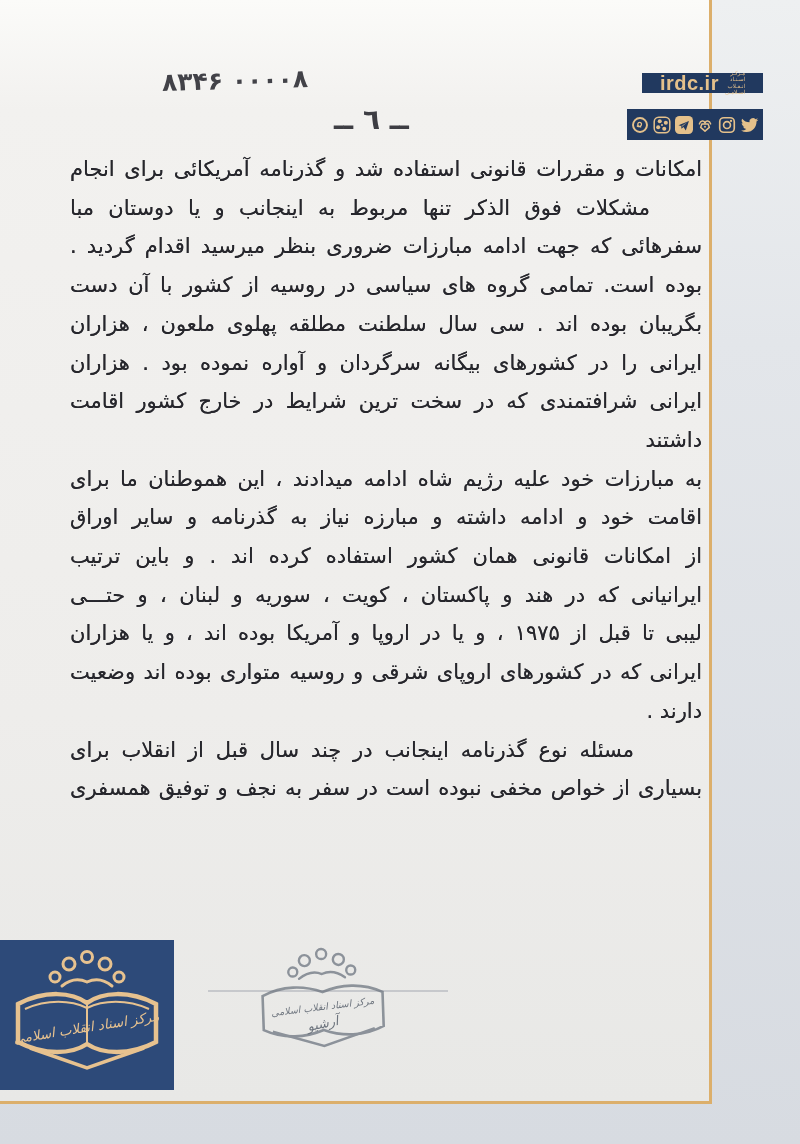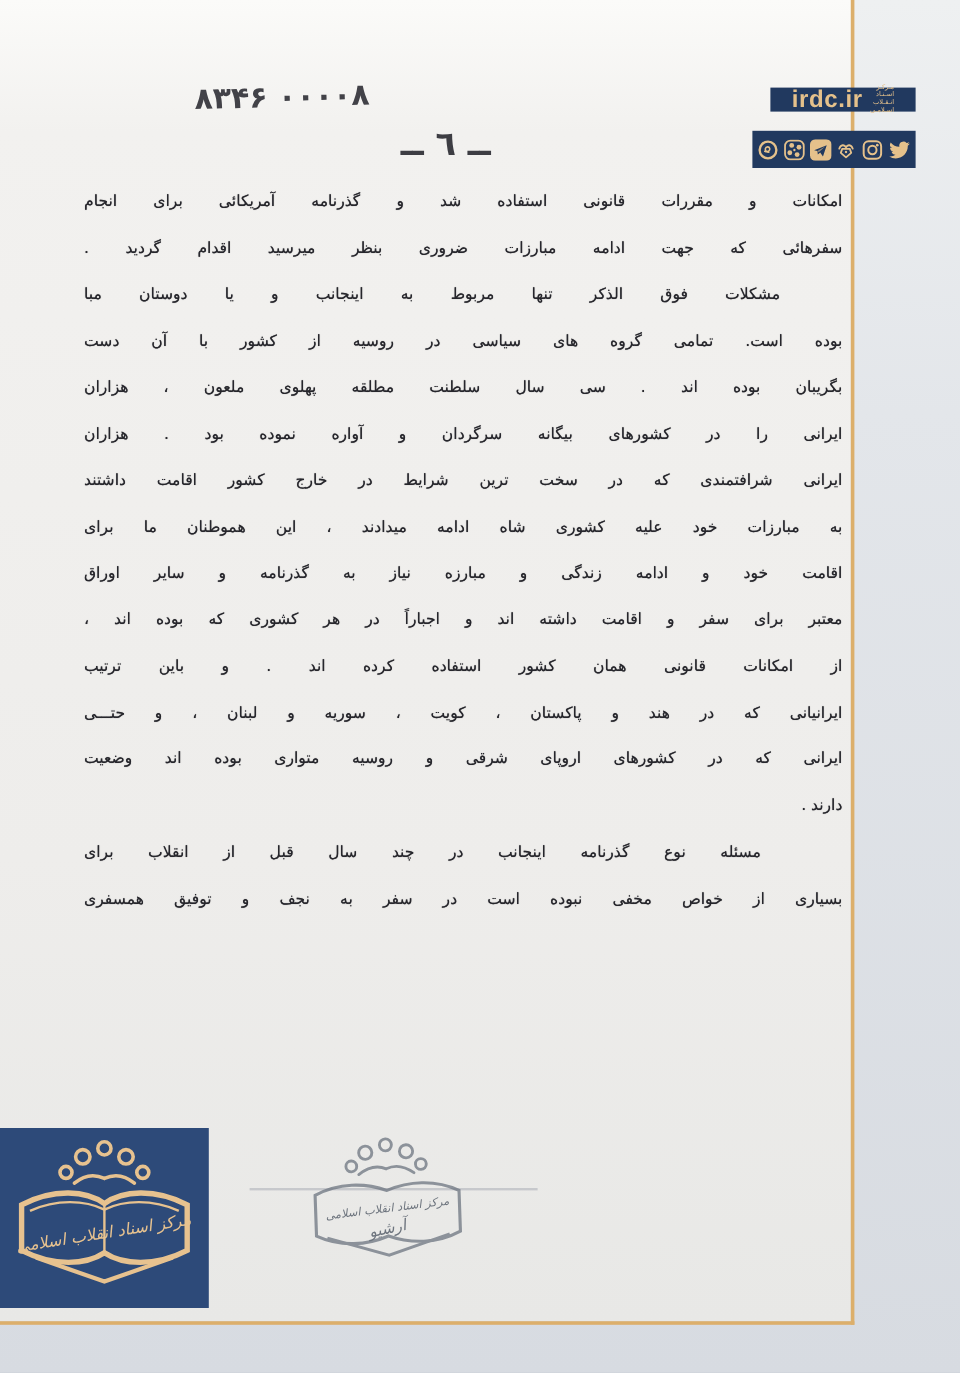--- a/index.html
+++ b/index.html
@@ -20,21 +20,21 @@
     transform:rotate(-1.5deg);opacity:.88;
   }
   .page-number{
     position:absolute;left:334px;top:103px;
     font-size:28px;font-weight:bold;color:#2a2a31;opacity:.9;
   }
   .doc-text{
     position:absolute;left:70px;top:150px;width:632px;direction:rtl;
   }
   .doc-line{
-    font-size:13px;line-height:38.7px;color:#26262c;
+    font-size:21px;line-height:38.7px;color:#26262c;
     text-align:justify;text-align-last:justify;
     text-shadow:0 0 .6px rgba(25,25,30,.75);
   }
   .doc-line.indent-a{padding-right:52px;}
   .doc-line.indent-b{padding-right:68px;}
   .doc-line.short{text-align-last:right;}
   
   .irdc-badge{
     position:absolute;left:642px;top:73px;width:121px;height:20px;
     background:#21395f;display:flex;align-items:center;justify-content:center;gap:6px;
@@ -72,31 +72,31 @@
 <div class="stage">
 
   <div class="paper"></div>
 
   <div class="hand-number">۸۳۴۶ ۰۰۰۰۸</div>
 
   <div class="page-number">ــ ٦ ــ</div>
 
   <div class="doc-text">
     <div class="doc-line">امکانات و مقررات قانونی استفاده شد و گذرنامه آمریکائی برای انجام</div>
+    <div class="doc-line indent-a">مشکلات فوق الذکر تنها مربوط به اینجانب و یا دوستان مبا</div>
     <div class="doc-line">سفرهائی که جهت ادامه مبارزات ضروری بنظر میرسید اقدام گردید .</div>
-    <div class="doc-line indent-a">مشکلات فوق الذکر تنها مربوط به اینجانب و یا دوستان مبا</div>
     <div class="doc-line">بوده است. تمامی گروه های سیاسی در روسیه از کشور با آن دست</div>
     <div class="doc-line">بگریبان بوده اند . سی سال سلطنت مطلقه پهلوی ملعون ، هزاران</div>
     <div class="doc-line">ایرانی را در کشورهای بیگانه سرگردان و آواره نموده بود . هزاران</div>
     <div class="doc-line">ایرانی شرافتمندی که در سخت ترین شرایط در خارج کشور اقامت داشتند</div>
-    <div class="doc-line">به مبارزات خود علیه کشوری شاه ادامه میدادند ، این هموطنان ما برای</div>
-    <div class="doc-line">اقامت خود و ادامه زندگی و مبارزه نیاز به گذرنامه و سایر اوراق</div>
-    <div class="doc-line">معتبر برای سفر و اقامت داشته اند و اجباراً در هر کشوری که بوده اند ،</div>
+    <div class="doc-line">به مبارزات خود علیه رژیم شاه ادامه میدادند ، این هموطنان ما برای</div>
+    <div class="doc-line">اقامت خود و ادامه داشته و مبارزه نیاز به گذرنامه و سایر اوراق</div>
     <div class="doc-line">از امکانات قانونی همان کشور استفاده کرده اند . و باین ترتیب</div>
     <div class="doc-line">ایرانیانی که در هند و پاکستان ، کویت ، سوریه و لبنان ، و حتـــی</div>
+    <div class="doc-line">لیبی تا قبل از ۱۹۷۵ ، و یا در اروپا و آمریکا بوده اند ، و یا هزاران</div>
     <div class="doc-line">ایرانی که در کشورهای اروپای شرقی و روسیه متواری بوده اند وضعیت</div>
     <div class="doc-line short">دارند .</div>
     <div class="doc-line indent-b">مسئله نوع گذرنامه اینجانب در چند سال قبل از انقلاب برای</div>
     <div class="doc-line">بسیاری از خواص مخفی نبوده است در سفر به نجف و توفیق همسفری</div>
   </div>
 
   <div class="irdc-badge">
     <span class="irdc-text">irdc.ir</span>
     <span class="irdc-mark">
       <span>مـرکـز</span>

